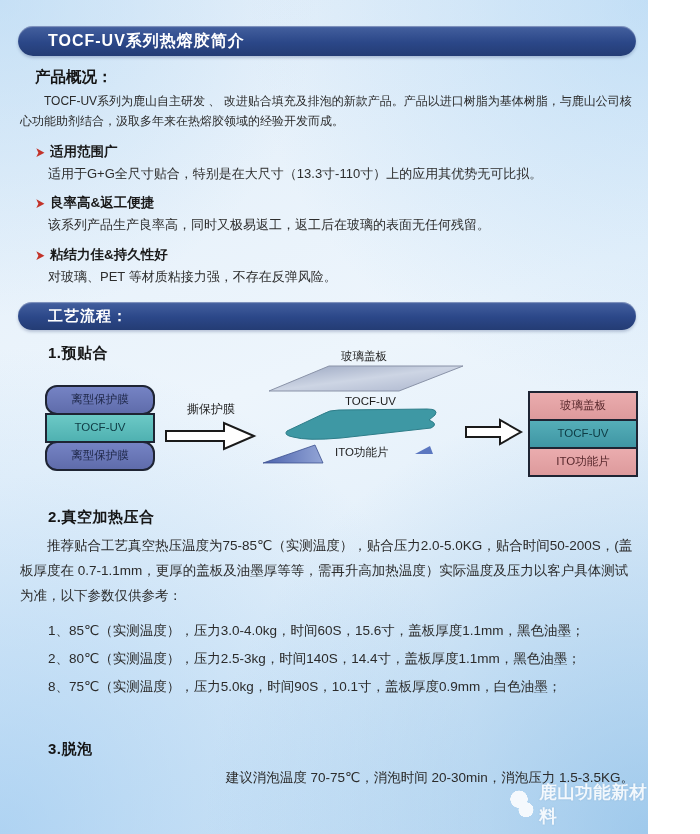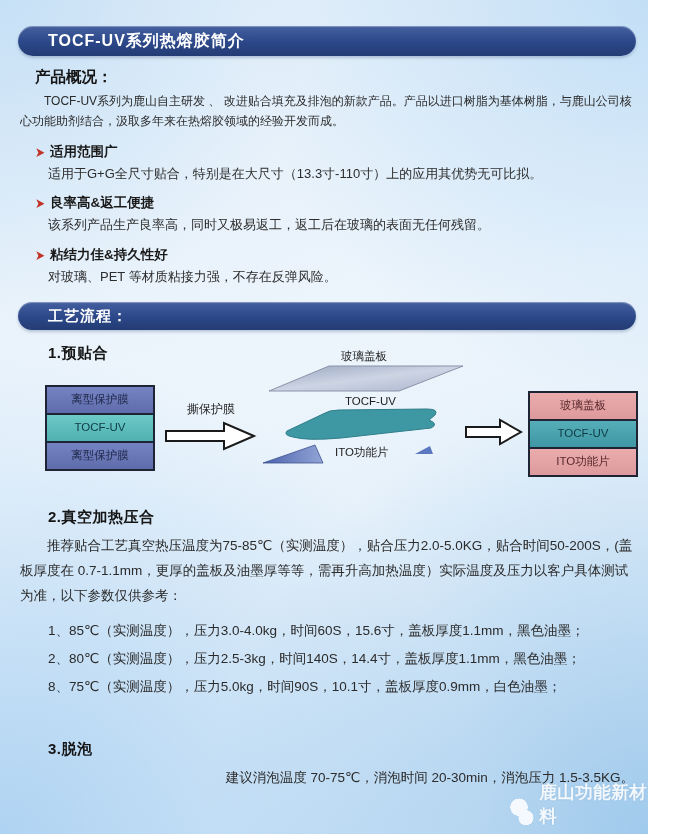--- a/index.html
+++ b/index.html
@@ -40,40 +40,40 @@
   .params{margin:8px 14px 0 48px;font-size:13.5px;line-height:2.05;color:#2b2b2b;}
   .params div{white-space:nowrap;}
   
   .diagram{position:relative;height:128px;margin-top:2px;}
   .stack{position:absolute;width:110px;}
   .stack .layer{
     height:26px;line-height:25px;text-align:center;font-size:11.5px;
     border:2px solid #1e2433;margin-top:-2px;
   }
   .stack .layer:first-child{margin-top:0;}
-  .l-purple{background:linear-gradient(#7583c4,#5f6cab);color:#1d2647;}
+  .l-purple{background:linear-gradient(#7583c4,#5f6cab);color:#1d2647;border-radius:12px;}
   .l-teal{background:linear-gradient(#6cc9c6,#4fb1b1);color:#0e3b44;}
   .l-pink{background:linear-gradient(#eaacae,#dd9a9c);color:#58282c;}
   .l-teal2{background:linear-gradient(#55aeb8,#3f96a4);color:#0e3b44;}
   .left-stack{left:45px;top:20px;}
   .right-stack{left:528px;top:26px;}
   .arrow1{position:absolute;left:162px;top:36px;width:98px;text-align:center;}
   .arrow1 .lbl{font-size:12px;color:#222;display:block;margin-bottom:2px;}
   .arrow2{position:absolute;left:464px;top:52px;width:60px;}
   .exploded{position:absolute;left:263px;top:-16px;width:208px;height:145px;}
   .exploded .lbl{position:absolute;font-size:11.5px;color:#1c1c1c;white-space:nowrap;}
   .ex-lbl-top{left:78px;top:0;}
   .ex-lbl-mid{left:82px;top:46px;}
   .ex-lbl-bot{left:72px;top:96px;}
   .ex-glass{position:absolute;left:4px;top:15px;}
   .ex-tocf{position:absolute;left:14px;top:58px;}
   .ex-ito-l{position:absolute;left:0;top:92px;}
   .ex-ito-r{position:absolute;left:152px;top:96px;}
   
-  .watermark{position:absolute;left:508px;top:780px;display:flex;align-items:flex-end;opacity:0.88;}
+  .watermark{position:absolute;left:508px;top:780px;display:flex;align-items:center;opacity:0.88;}
   .wm-logo{width:34px;height:32px;display:inline-block;margin-right:2px;
     background:
       radial-gradient(circle at 38% 35%, #fff 31%, rgba(255,255,255,0) 32%),
       radial-gradient(circle at 62% 68%, #fff 26%, rgba(255,255,255,0) 27%);
   }
   .wm-text{color:#fdfeff;font-size:17.5px;font-weight:bold;letter-spacing:0.5px;
     text-shadow:0 0 2px rgba(120,160,200,0.6);}
 </style>
 </head>
 <body>

